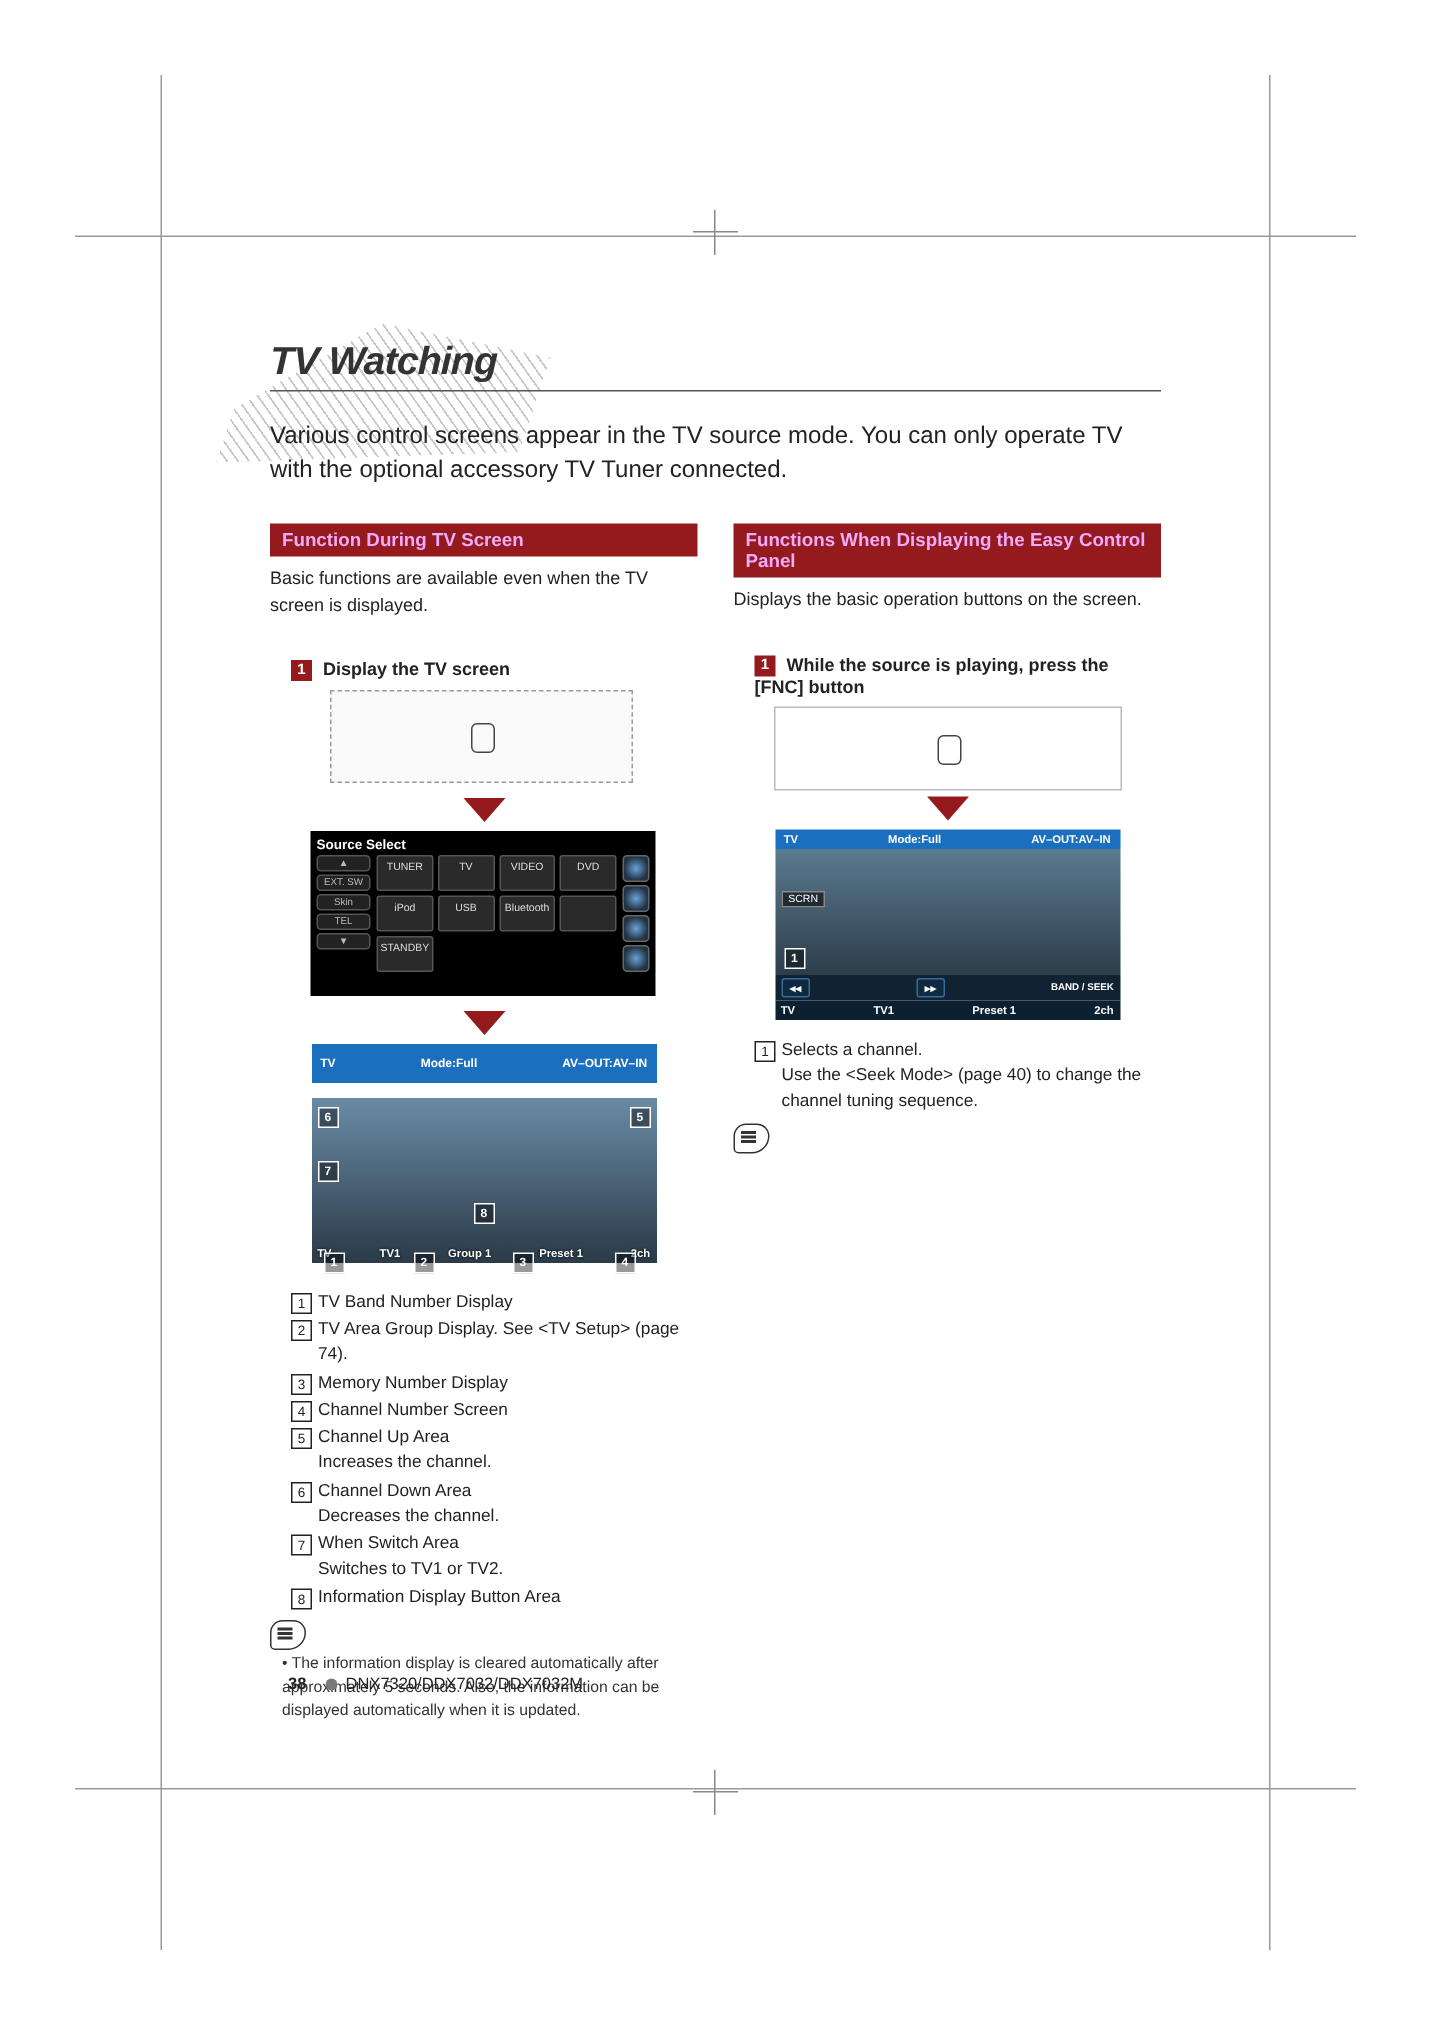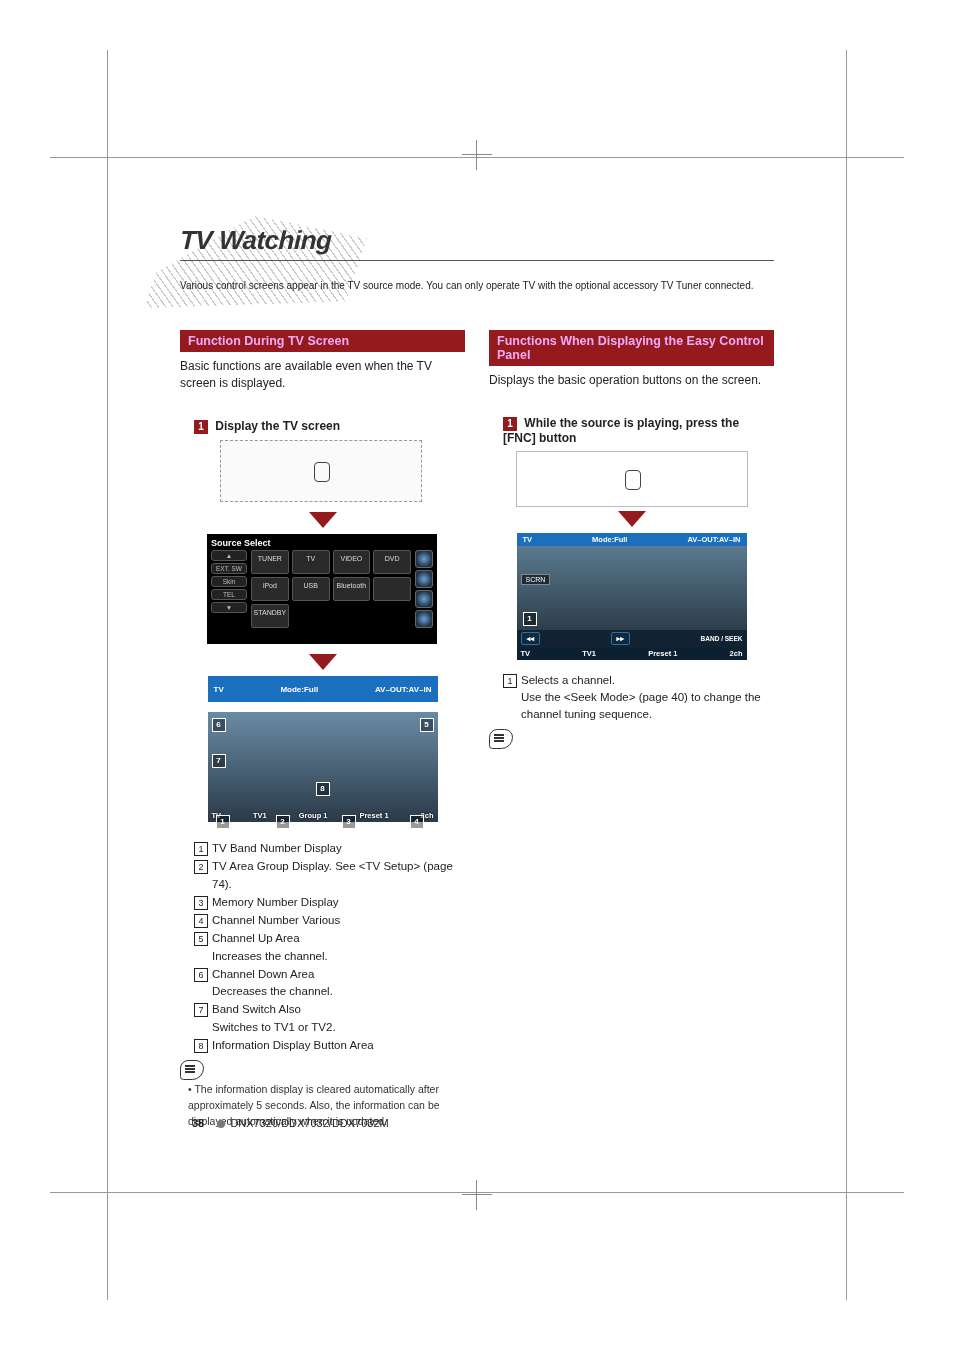--- a/index.html
+++ b/index.html
@@ -49,23 +49,23 @@
     display:inline-block;
     font-style: italic;
     transform: skewX(-2deg);
   }
   .title-underline {
     height:1px;
     background:#555;
     margin-bottom: 18px;
   }
   .intro {
-    font-size: 10px;
+    font-size: 16px;
     line-height: 1.45;
-    margin-bottom: 36px;
+    margin-bottom: 24px;
     color:#222;
   }
 
   .columns {
     display: flex;
     gap: 24px;
   }
   .col {
     flex: 1 1 0;
     min-width: 0;
@@ -315,24 +315,24 @@
           <div class="callout-sq" style="left:8px; bottom:-7px;">1</div>
           <div class="callout-sq" style="left:68px; bottom:-7px;">2</div>
           <div class="callout-sq" style="left:134px; bottom:-7px;">3</div>
           <div class="callout-sq" style="right:14px; bottom:-7px;">4</div>
         </div>
 
         <ol class="keylist" style="margin-top:18px;">
           <li><span class="boxnum">1</span><span>TV Band Number Display</span></li>
           <li><span class="boxnum">2</span><span>TV Area Group Display. See &lt;TV Setup&gt; (page 74).</span></li>
           <li><span class="boxnum">3</span><span>Memory Number Display</span></li>
-          <li><span class="boxnum">4</span><span>Channel Number Various</span></li>
+          <li><span class="boxnum">4</span><span>Channel Number Screen</span></li>
           <li><span class="boxnum">5</span><span>Channel Up Area</span><br><span class="sub">Increases the channel.</span></li>
           <li><span class="boxnum">6</span><span>Channel Down Area</span><br><span class="sub">Decreases the channel.</span></li>
-          <li><span class="boxnum">7</span><span>Band Switch Also</span><br><span class="sub">Switches to TV1 or TV2.</span></li>
+          <li><span class="boxnum">7</span><span>When Switch Area</span><br><span class="sub">Switches to TV1 or TV2.</span></li>
           <li><span class="boxnum">8</span><span>Information Display Button Area</span></li>
         </ol>
 
         <div class="note-icon"></div>
         <ul class="notes">
           <li>The information display is cleared automatically after approximately 5 seconds. Also, the information can be displayed automatically when it is updated.</li>
         </ul>
       </div>
 
       <div class="col">

